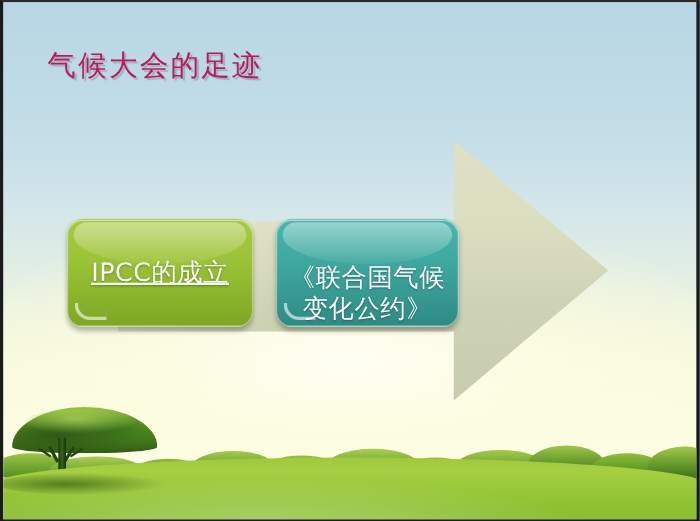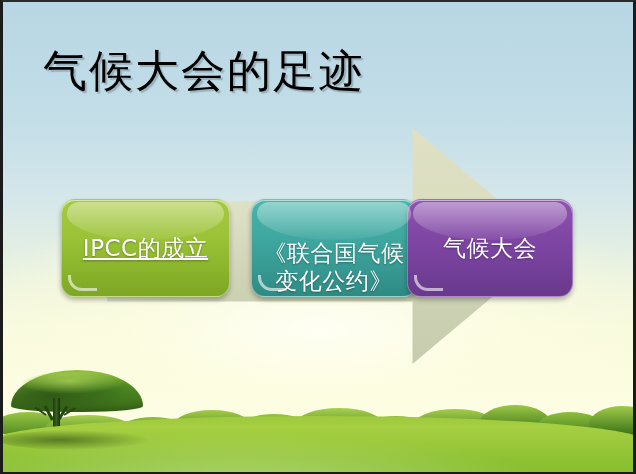--- a/index.html
+++ b/index.html
@@ -244,22 +244,22 @@
     width: 164px;
     background: linear-gradient(to bottom, #8e54b0 0%, #8046a4 38%, #74409a 70%, #68398c 100%);
     border: 1px solid rgba(255,255,255,0.30);
   }
 
   
   .title {
     position: absolute;
     left: 40px;
     top: 40px;
-    font-size: 44px;
-    color: #000000;
+    font-size: 26px;
+    color: #be185d;
     letter-spacing: 2px;
     text-shadow: 2px 2px 1px rgba(120,140,150,0.55);
     white-space: nowrap;
   }
 </style>
 </head>
 <body>
 
 <div class="slide">
 
@@ -272,23 +272,20 @@
   <div class="boxes">
 
     <div class="chip chip-green">
       <span class="label">IPCC的成立</span>
     </div>
 
     <div class="chip chip-teal">
       <span class="label">《联合国气候变化公约》</span>
     </div>
 
-    <div class="chip chip-purple">
-      <span class="label">气候大会</span>
-    </div>
 
   </div>
 
   <div class="landscape">
 
     <div class="treeline">
       <div class="bush" style="left:-10px;width:70px;height:24px;background:linear-gradient(to bottom,#9bc646,#4d8a1f);"></div>
       <div class="bush" style="left:42px;width:86px;height:21px;background:linear-gradient(to bottom,#a9ce51,#57921f);"></div>
       <div class="bush" style="left:118px;width:64px;height:19px;background:linear-gradient(to bottom,#8fbd3c,#43831a);"></div>
       <div class="bush" style="left:170px;width:78px;height:26px;background:linear-gradient(to bottom,#a3cb4a,#3f7d18);"></div>

